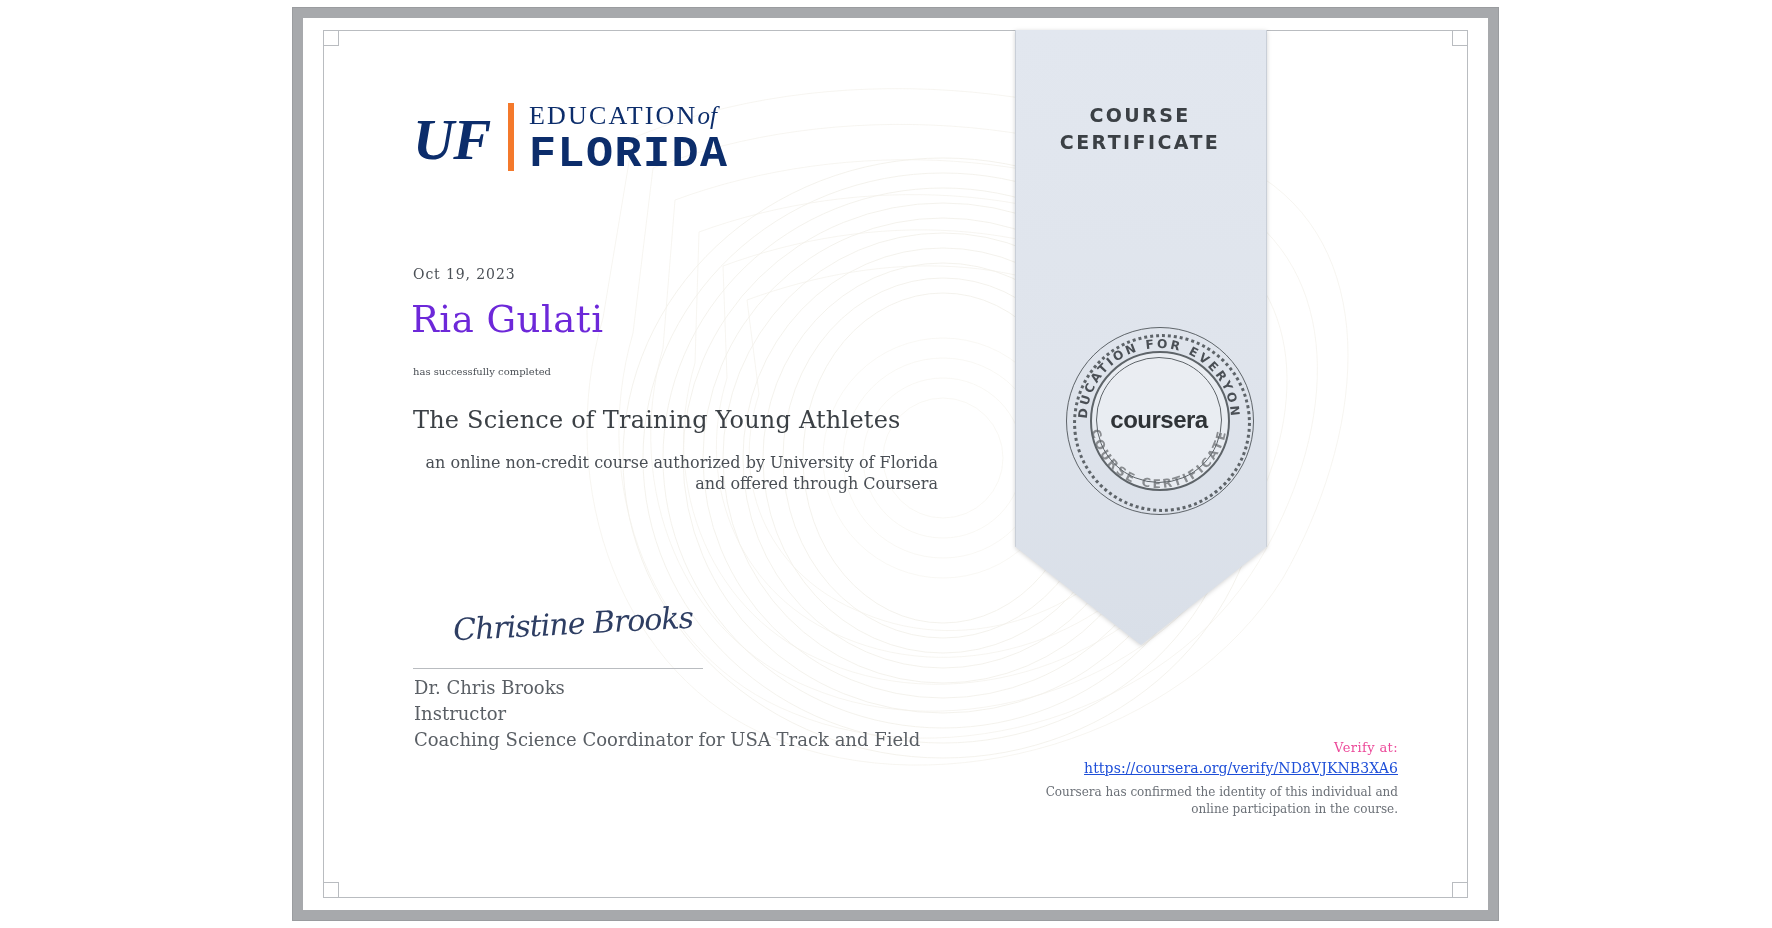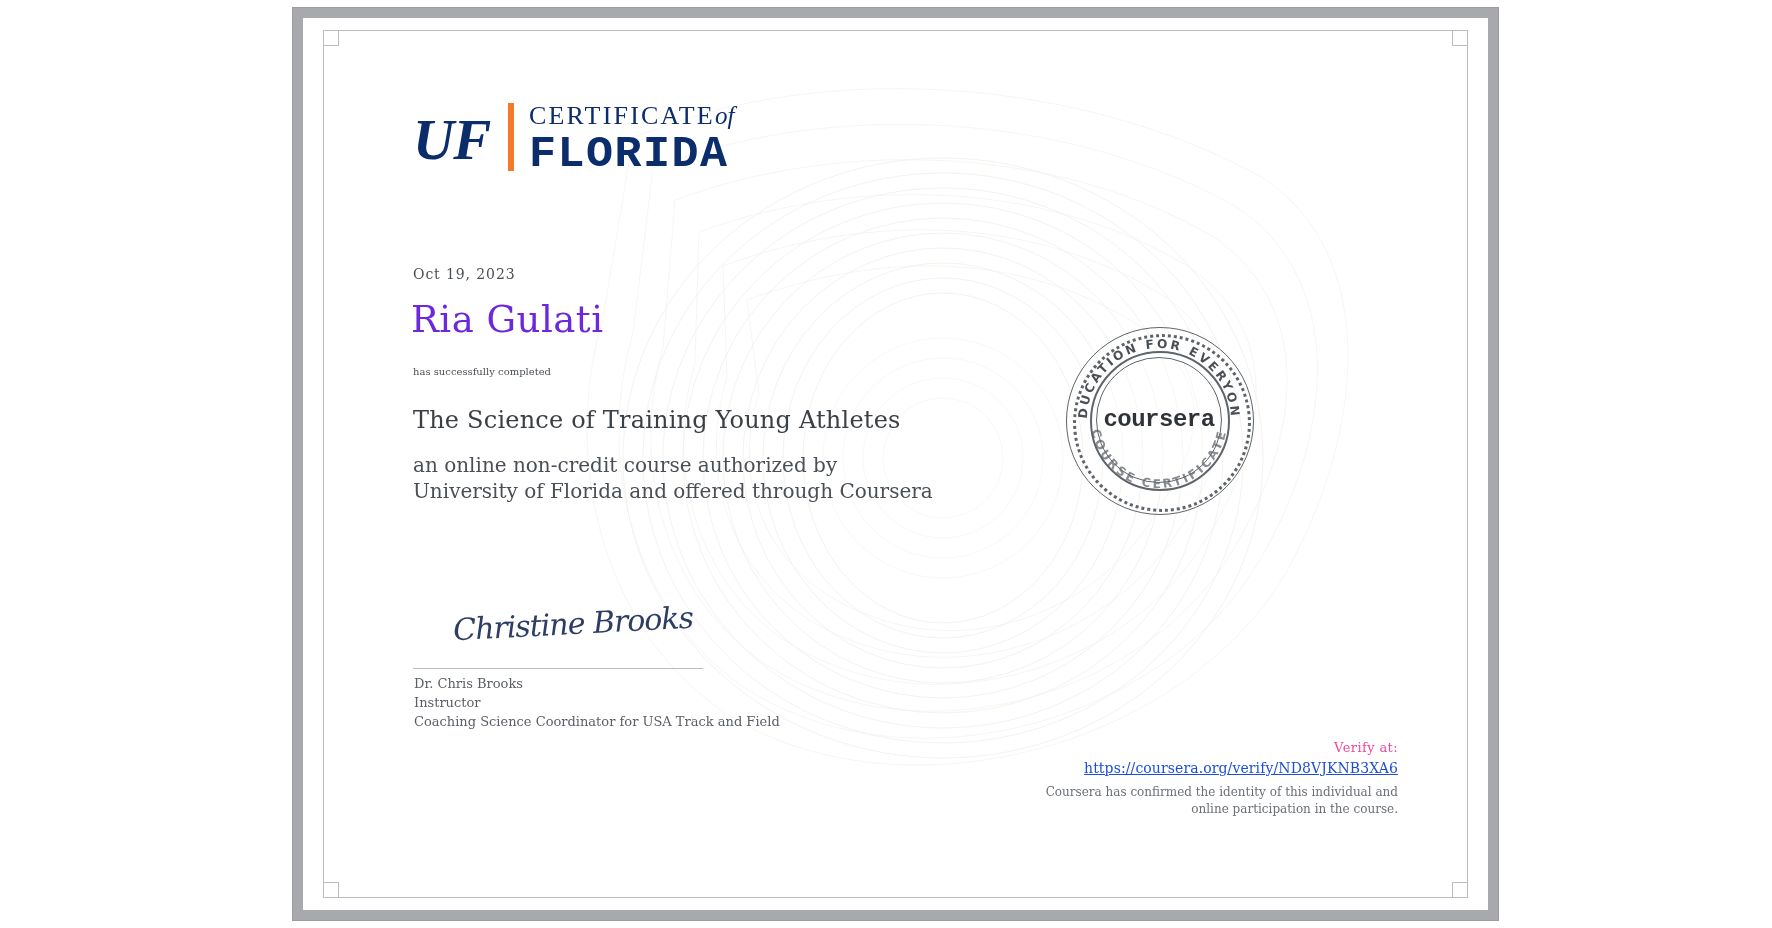--- a/index.html
+++ b/index.html
@@ -166,23 +166,24 @@
     font-size: 24px;
     color: #3b4045;
     letter-spacing: 0.2px;
   }
   .course-desc {
     position: absolute;
     left: 110px;
     top: 434px;
     width: 525px;
     font-family: "DejaVu Serif", serif;
-    font-size: 20px;
+    font-size: 16px;
     line-height: 1.32;
     color: #4a4f55;
+    text-align: right;
   }
 
   
   .signature {
     position: absolute;
     left: 150px;
     top: 588px;
     font-family: "DejaVu Serif", serif;
     font-style: italic;
     font-size: 30px;
@@ -195,21 +196,21 @@
     left: 110px;
     top: 650px;
     width: 290px;
     border-top: 1px solid #b9bcc0;
   }
   .sig-name {
     position: absolute;
     left: 111px;
     top: 657px;
     font-family: "DejaVu Serif", serif;
-    font-size: 13px;
+    font-size: 18px;
     color: #5a5f65;
     line-height: 1.45;
     white-space: nowrap;
   }
 
   
   .verify-block {
     position: absolute;
     right: 90px;
     top: 722px;
@@ -307,21 +308,21 @@
     left: 30px; top: 30px;
     width: 124px; height: 124px;
     border: 1px solid #5e6469;
     border-radius: 50%;
   }
   .seal-word {
     position: absolute;
     left: 0; top: 79px;
     width: 186px;
     text-align: center;
-    font-family: Liberation Mono, monospace;
+    font-family: Liberation Sans, sans-serif;
     font-weight: bold;
     font-size: 24px;
     color: #2f3337;
     letter-spacing: -0.5px;
   }
   .seal svg text {
     font-family: "DejaVu Sans", sans-serif;
     font-size: 12.2px;
     font-weight: bold;
     letter-spacing: 2.6px;
@@ -370,21 +371,21 @@
         <div class="corner tr"></div>
         <div class="corner bl"></div>
         <div class="corner br"></div>
       </div>
 
       <div class="uf-logo">
         <div class="uf-mark">UF</div>
         <div class="uf-bar"></div>
         <div class="uf-words">
           <div class="uf-line1">
-            <span>CERTIFICATE</span><span class="of">of</span>
+            <span>EDUCATION</span><span class="of">of</span>
           </div>
           <div class="uf-line2">FLORIDA</div>
         </div>
       </div>
 
       <div class="date">Oct 19, 2023</div>
       <div class="recipient">Ria Gulati</div>
       <div class="completed">has successfully completed</div>
       <div class="course-title">The Science of Training Young Athletes</div>
       <div class="course-desc">an online non-credit course authorized by University of Florida and offered through Coursera</div>
@@ -399,20 +400,27 @@
 
       <div class="verify-block">
         <div class="verify-at">Verify at:</div>
         <a class="verify-link" href="#">https://coursera.org/verify/ND8VJKNB3XA6</a>
         <div class="verify-note">
           <div>Coursera has confirmed the identity of this individual and</div>
           <div>online participation in the course.</div>
         </div>
       </div>
 
+      <div class="ribbon">
+        <div class="ribbon-shape"></div>
+        <div class="ribbon-title">
+          <div>COURSE</div>
+          <div>CERTIFICATE</div>
+        </div>
+      </div>
 
       <div class="seal">
         <div class="seal-ring-outer"></div>
         <div class="seal-ring-mid"></div>
         <div class="seal-ring-inner"></div>
         <div class="seal-ring-inner2"></div>
         <svg width="186" height="186" viewBox="0 0 186 186">
           <defs>
             <path id="arcTop" d="M 21 93 A 72 72 0 0 1 165 93"></path>
             <path id="arcBottom" d="M 25 93 A 68 68 0 0 0 161 93"></path>

